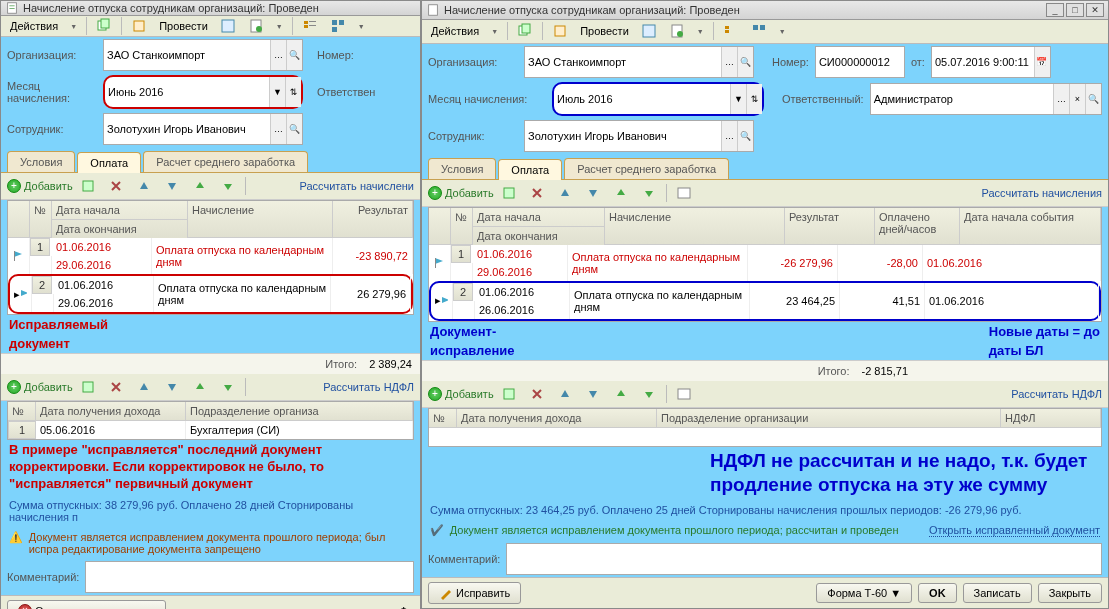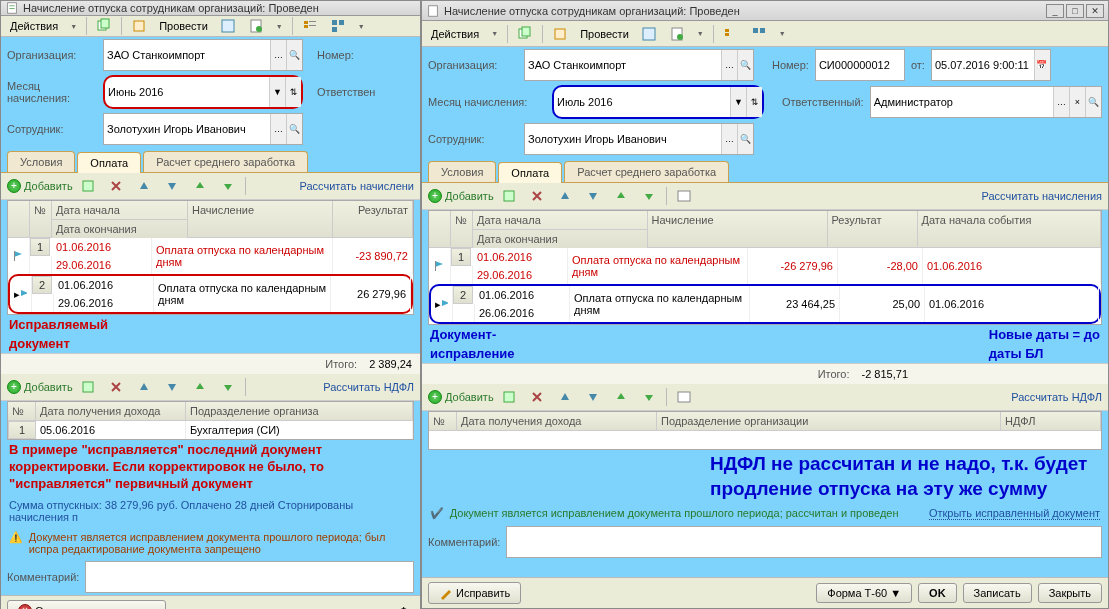--- a/index.html
+++ b/index.html
@@ -502,20 +502,21 @@
   <div class="table">
     <div class="table-header">
       <div class="th" style="width:22px"></div>
       <div class="th" style="width:22px">№</div>
       <div class="th-stack" style="width:95px">
         <div class="th">Дата начала</div>
         <div class="th">Дата окончания</div>
       </div>
       <div class="th" style="width:180px">Начисление</div>
       <div class="th" style="width:90px">Результат</div>
+      <div class="th" style="width:85px">Оплачено дней/часов</div>
       <div class="th" style="flex:1">Дата начала события</div>
     </div>
     <div class="table-body">
       <div class="tr tr-red">
         <div class="td icon-cell">
               <svg width="14" height="14">
                 <path d="M2 2 L10 5 L2 8 Z" fill="#4ac"></path>
                 <rect x="2" y="2" width="1" height="10" fill="#888"></rect>
               </svg>
             </div>
@@ -539,21 +540,21 @@
         <div style="width:22px;display:flex;flex-direction:column">
               <div class="td num-cell">2</div>
               <div class="td" style="height:18px"></div>
             </div>
         <div style="width:95px">
               <div class="td">01.06.2016</div>
               <div class="td">26.06.2016</div>
             </div>
         <div class="td" style="width:180px">Оплата отпуска по календарным дням</div>
         <div class="td" style="width:90px;justify-content:flex-end">23 464,25</div>
-        <div class="td" style="width:85px;justify-content:flex-end">25,00</div>
+        <div class="td" style="width:85px;justify-content:flex-end">41,51</div>
         <div class="td" style="flex:1">01.06.2016</div>
       </div>
     </div>
   </div>
 
   <div style="display:flex;justify-content:space-between">
     <div>
       <div class="anno-blue">Документ-</div>
       <div class="anno-blue">исправление</div>
     </div>
@@ -617,20 +618,21 @@
       <div class="th" style="width:28px">№</div>
       <div class="th" style="width:200px">Дата получения дохода</div>
       <div class="th" style="flex:1">Подразделение организации</div>
       <div class="th" style="width:100px">НДФЛ</div>
     </div>
     <div class="table-body" style="height:18px"></div>
   </div>
 
   <div class="anno-blue" style="font-size:19px;line-height:1.3;margin-left:280px">НДФЛ не рассчитан и не надо, т.к. будет продление отпуска на эту же сумму</div>
 
+  <div class="summary">Сумма отпускных: 23 464,25 руб. Оплачено 25 дней Сторнированы начисления прошлых периодов: -26 279,96 руб.</div>
 
   <div style="display:flex;align-items:flex-start">
     <div class="warning green" style="flex:1">
       <span>✔️</span>
       <span>Документ является исправлением документа прошлого периода; рассчитан и проведен</span>
     </div>
     <div style="padding:4px 8px;text-align:right">
       <span class="dotted-link">Открыть исправленный документ</span>
     </div>
   </div>

